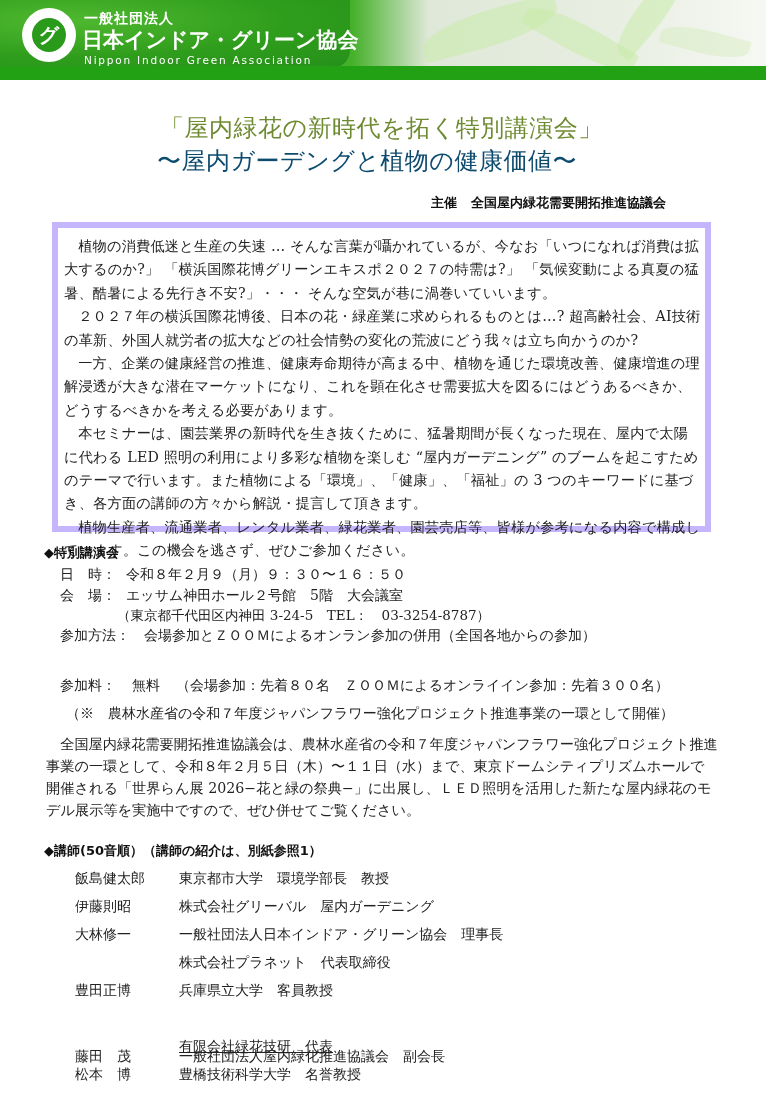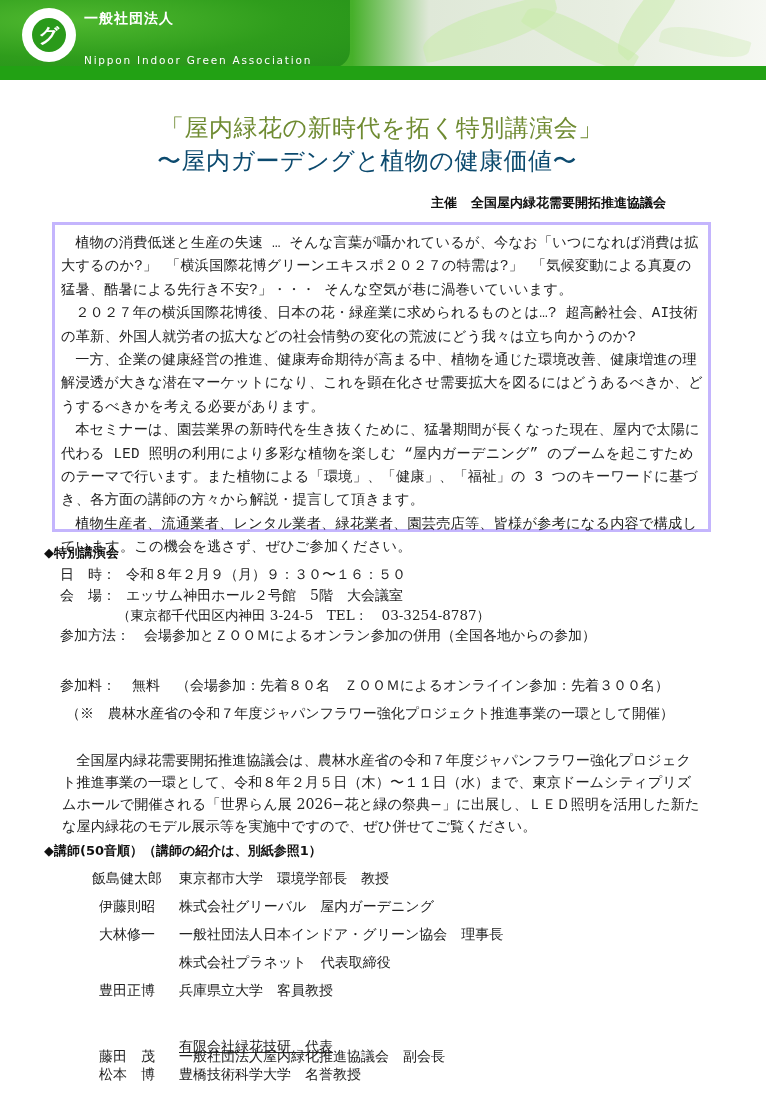--- a/index.html
+++ b/index.html
@@ -51,48 +51,49 @@
     }
     .title1 { left: 160px; top: 112px; color: #6f8b32; }
     .title2 { left: 157px; top: 145px; color: #0c4a6e; }
     .organizer {
       position: absolute; left: 420px; top: 194px; font-family: "DejaVu Sans", sans-serif;
       font-size: 13px; font-weight: bold; color: #111; margin-left: 11px;
     }
     .organizer .gap { display: inline-block; width: 14px; }
     .intro-box {
       position: absolute; left: 52px; top: 222px; width: 659px; height: 310px;
-      border: 3px solid #c4b5fd; box-sizing: border-box; padding: 7px 4px 0 6px; font-family: Liberation Mono, monospace;
+      border: 6px solid #c4b5fd; box-sizing: border-box; padding: 7px 4px 0 6px;
     }
     .intro-box p {
       margin: 0; font-size: 14.2px; line-height: 23.4px; text-indent: 1em; letter-spacing: 0.2px;
     }
     .sec-head {
       position: absolute; font-family: "DejaVu Sans", sans-serif; font-size: 13px; font-weight: bold; color: #111;
     }
     .row { position: absolute; font-size: 14px; white-space: nowrap; }
     .para { position: absolute; left: 46px; width: 672px; font-size: 14.2px; line-height: 22px; }
-    .para p { margin: 16px; text-indent: 1em; }
-    .speaker-row { position: absolute; left: 75px; font-size: 14px; white-space: nowrap; text-align: center; }
+    .para p { margin: 0; text-indent: 1em; }
+    .speaker-row { position: absolute; left: 75px; font-size: 14px; white-space: nowrap; }
     .speaker-row .name { display: inline-block; width: 104px; }
   </style>
 </head>
 <body>
 
 <div class="header">
   <div class="leaf" style="left:420px; top:10px; width:140px; height:36px; transform:rotate(-15deg);"></div>
   <div class="leaf" style="left:520px; top:24px; width:120px; height:30px; transform:rotate(30deg);"></div>
   <div class="leaf" style="left:600px; top:0px; width:100px; height:28px; transform:rotate(-50deg);"></div>
   <div class="leaf" style="left:660px; top:30px; width:90px; height:24px; transform:rotate(15deg); opacity:0.6;"></div>
   <div class="green-panel"></div>
   <div class="bar"></div>
   <div class="logo">
     <div class="inner">グ</div>
   </div>
   <div class="org-small">一般社団法人</div>
+  <div class="org-big">日本インドア・グリーン協会</div>
   <div class="org-en">Nippon Indoor Green Association</div>
 </div>
 
 <div class="title1">「屋内緑花の新時代を拓く特別講演会」</div>
 <div class="title2">〜屋内ガーデングと植物の健康価値〜</div>
 <div class="organizer">
   <span>主催</span><span class="gap"></span><span>全国屋内緑花需要開拓推進協議会</span>
 </div>
 
 <div class="intro-box">

